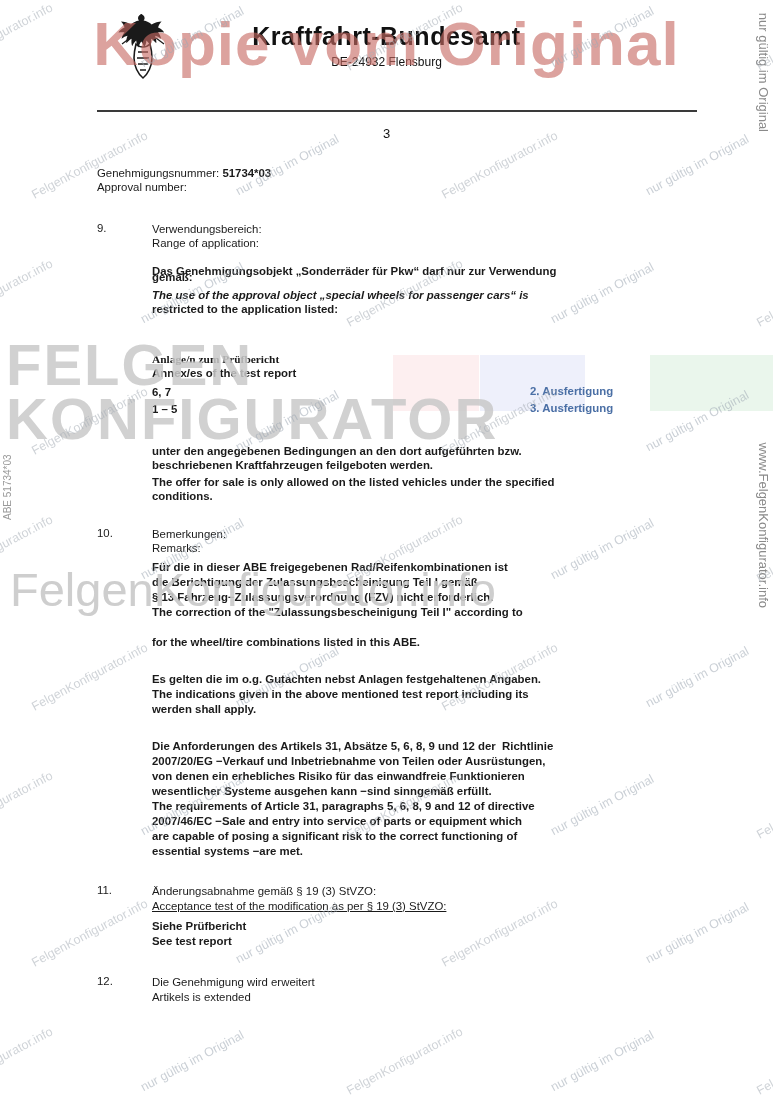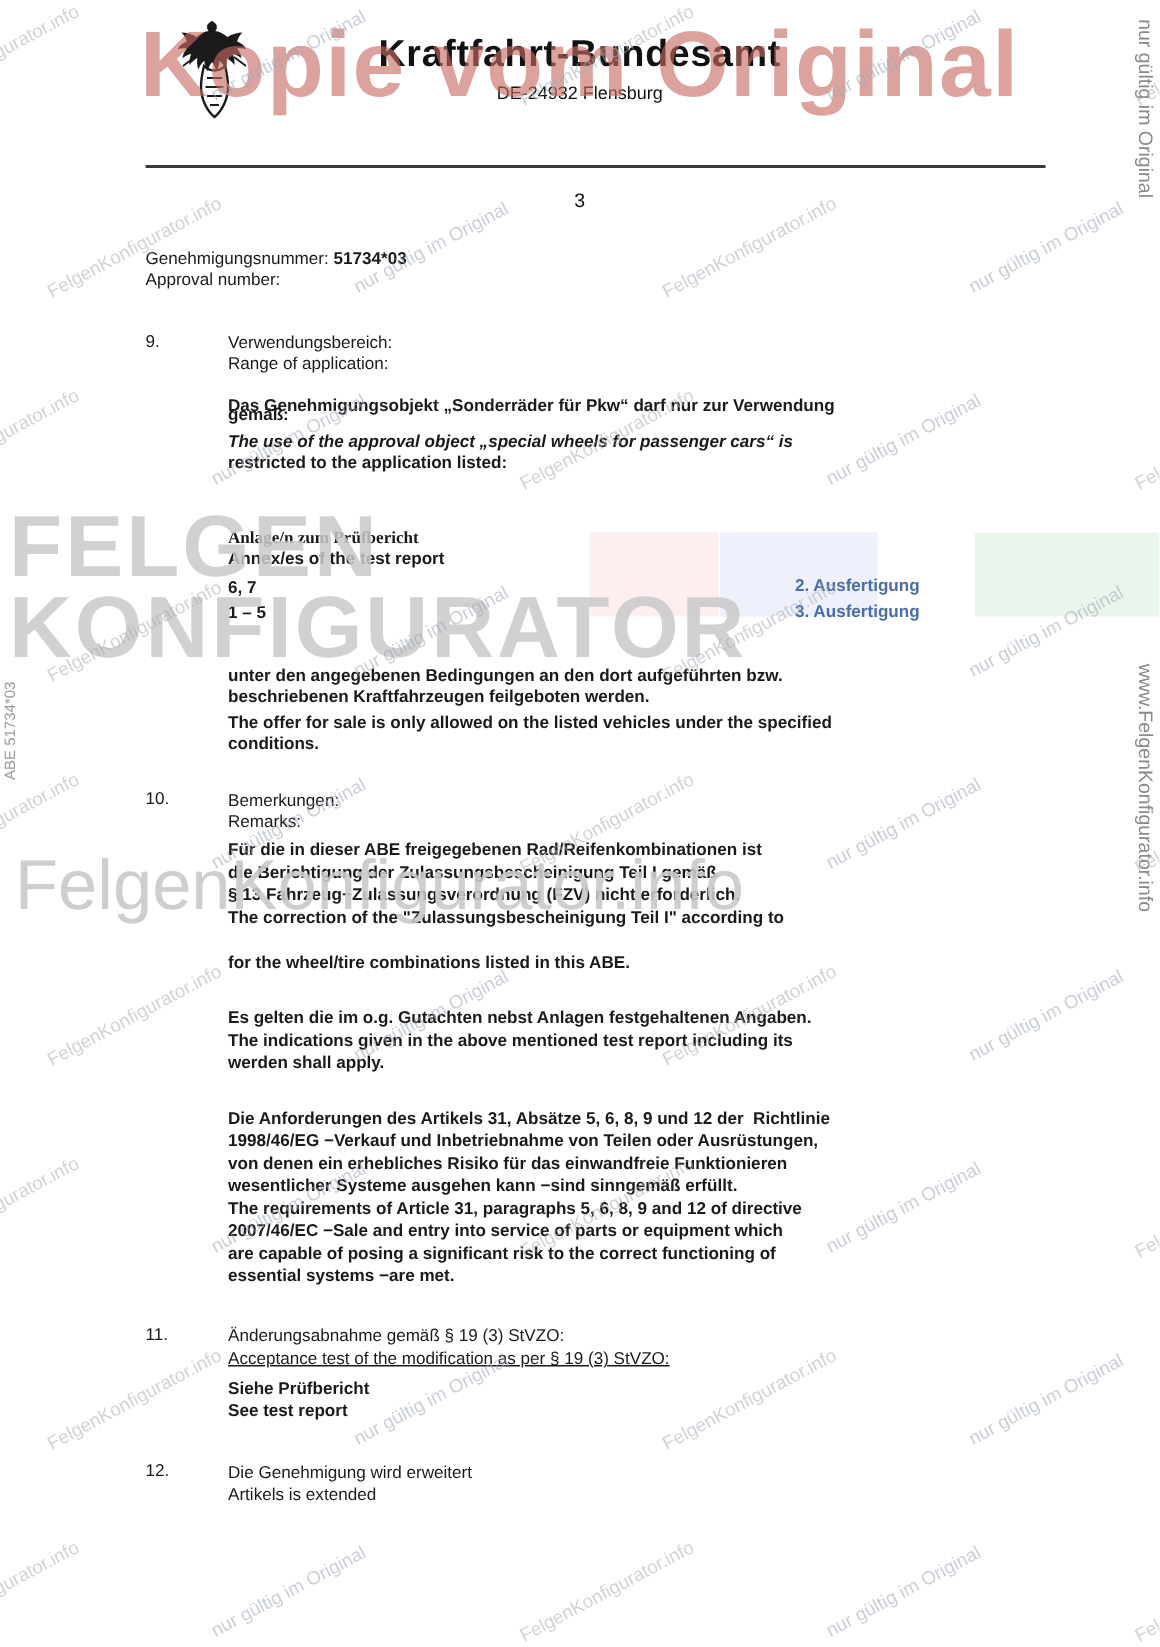--- a/index.html
+++ b/index.html
@@ -128,21 +128,21 @@
     <div class="line b" style="left:152px;top:575px;">die Berichtigung der Zulassungsbescheinigung Teil I gemäß</div>
     <div class="line b" style="left:152px;top:590px;">§ 13 Fahrzeug−Zulassungsverordnung (FZV) nicht erforderlich.</div>
     <div class="line b" style="left:152px;top:605px;">The correction of the "Zulassungsbescheinigung Teil I" according to</div>
     <div class="line b" style="left:152px;top:635px;">for the wheel/tire combinations listed in this ABE.</div>
 
     <div class="line b" style="left:152px;top:672px;">Es gelten die im o.g. Gutachten nebst Anlagen festgehaltenen Angaben.</div>
     <div class="line b" style="left:152px;top:687px;">The indications given in the above mentioned test report including its</div>
     <div class="line b" style="left:152px;top:702px;">werden shall apply.</div>
 
     <div class="line b" style="left:152px;top:739px;">Die Anforderungen des Artikels 31, Absätze 5, 6, 8, 9 und 12 der  Richtlinie</div>
-    <div class="line b" style="left:152px;top:754px;">1998/46/EG −Verkauf und Inbetriebnahme von Teilen oder Ausrüstungen,</div>
+    <div class="line b" style="left:152px;top:754px;">2007/20/EG −Verkauf und Inbetriebnahme von Teilen oder Ausrüstungen,</div>
     <div class="line b" style="left:152px;top:784px;">wesentlicher Systeme ausgehen kann −sind sinngemäß erfüllt.</div>
     <div class="line b" style="left:152px;top:769px;">von denen ein erhebliches Risiko für das einwandfreie Funktionieren</div>
     <div class="line b" style="left:152px;top:799px;">The requirements of Article 31, paragraphs 5, 6, 8, 9 and 12 of directive</div>
     <div class="line b" style="left:152px;top:814px;">2007/46/EC −Sale and entry into service of parts or equipment which</div>
     <div class="line b" style="left:152px;top:829px;">are capable of posing a significant risk to the correct functioning of</div>
     <div class="line b" style="left:152px;top:844px;">essential systems −are met.</div>
 
     <div class="num" style="left:97px;top:884px;">11.</div>
     <div class="line" style="left:152px;top:884px;">Änderungsabnahme gemäß § 19 (3) StVZO:</div>
     <div class="line" style="left:152px;top:899px;text-decoration:underline;">Acceptance test of the modification as per § 19 (3) StVZO:</div>

